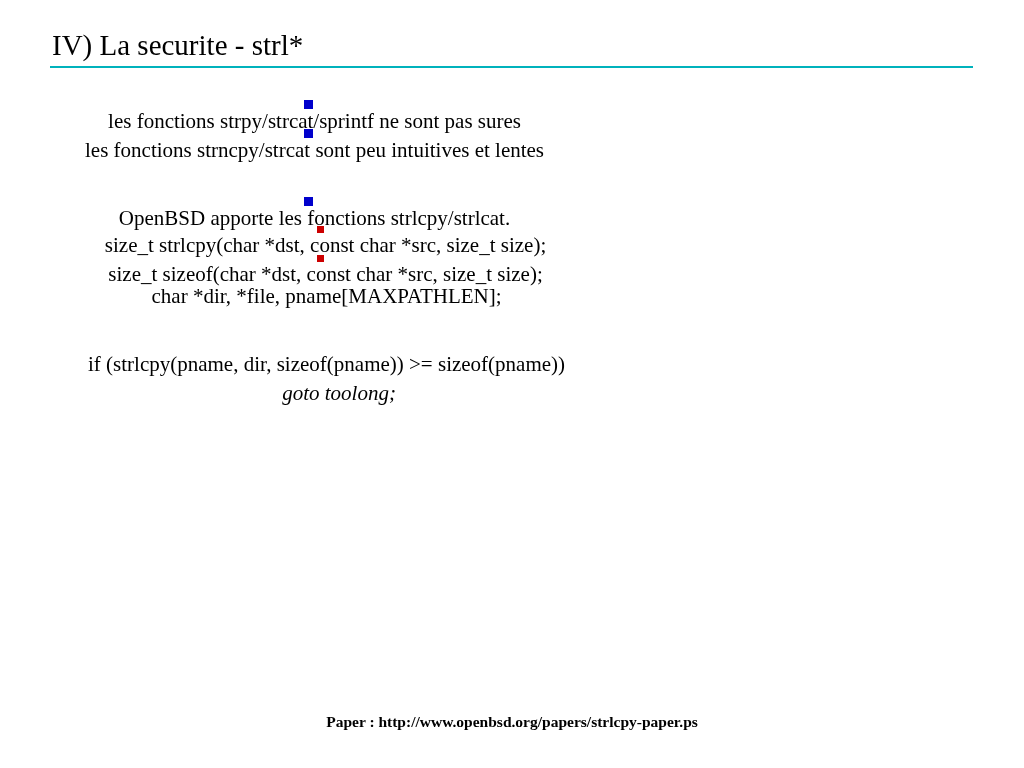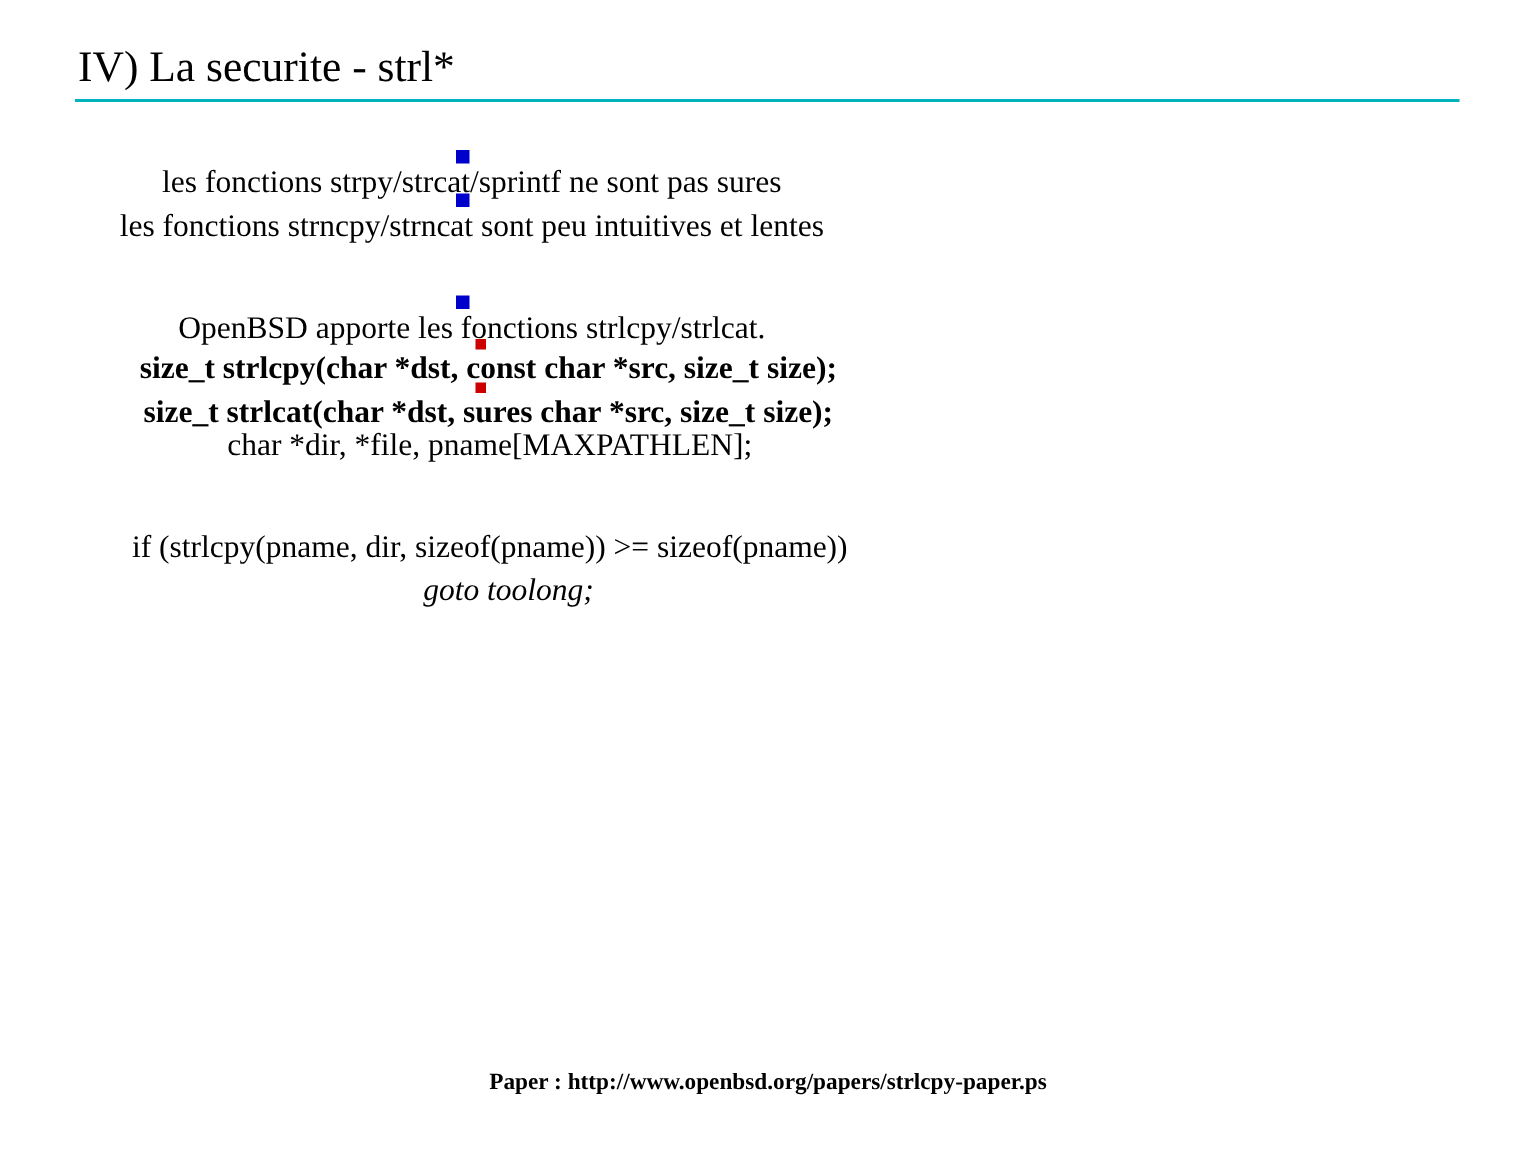--- a/index.html
+++ b/index.html
@@ -40,21 +40,21 @@
     flex-direction: column;
   }
   .gap { margin-top: 39px; text-align: center; }
 
   .sq-blue {
     width: 9px; height: 9px;
     background: #0000cc;
     margin-right: 12px;
     flex: none;
   }
-  .sub { padding-left: 22px; font-weight: bold; }
+  .sub { padding-left: 22px; }
   .sq-red {
     width: 7px; height: 7px;
     background: #cc0000;
     margin-right: 10px;
     flex: none;
   }
   .plain   { padding-left: 24px; }
   .indent2 { padding-left: 49px; font-style: italic; }
 
   .footer {
@@ -76,35 +76,35 @@
   <div class="title-rule"></div>
 
   <div class="content">
 
     <div class="row">
       <span class="sq-blue"></span>
       <span>les fonctions strpy/strcat/sprintf ne sont pas sures</span>
     </div>
     <div class="row">
       <span class="sq-blue"></span>
-      <span>les fonctions strncpy/strncat sont peu intuitives et lentes</span>
+      <span>les fonctions strncpy/strcat sont peu intuitives et lentes</span>
     </div>
 
     <div class="row gap">
       <span class="sq-blue"></span>
       <span>OpenBSD apporte les fonctions strlcpy/strlcat.</span>
     </div>
 
     <div class="row sub">
       <span class="sq-red"></span>
       <span>size_t strlcpy(char *dst, const char *src, size_t size);</span>
     </div>
     <div class="row sub">
       <span class="sq-red"></span>
-      <span>size_t strlcat(char *dst, sures char *src, size_t size);</span>
+      <span>size_t sizeof(char *dst, const char *src, size_t size);</span>
     </div>
 
     <div class="row plain">
       <span>char *dir, *file, pname[MAXPATHLEN];</span>
     </div>
 
     <div class="row plain gap">
       <span>if (strlcpy(pname, dir, sizeof(pname)) &gt;= sizeof(pname))</span>
     </div>
     <div class="row indent2">

